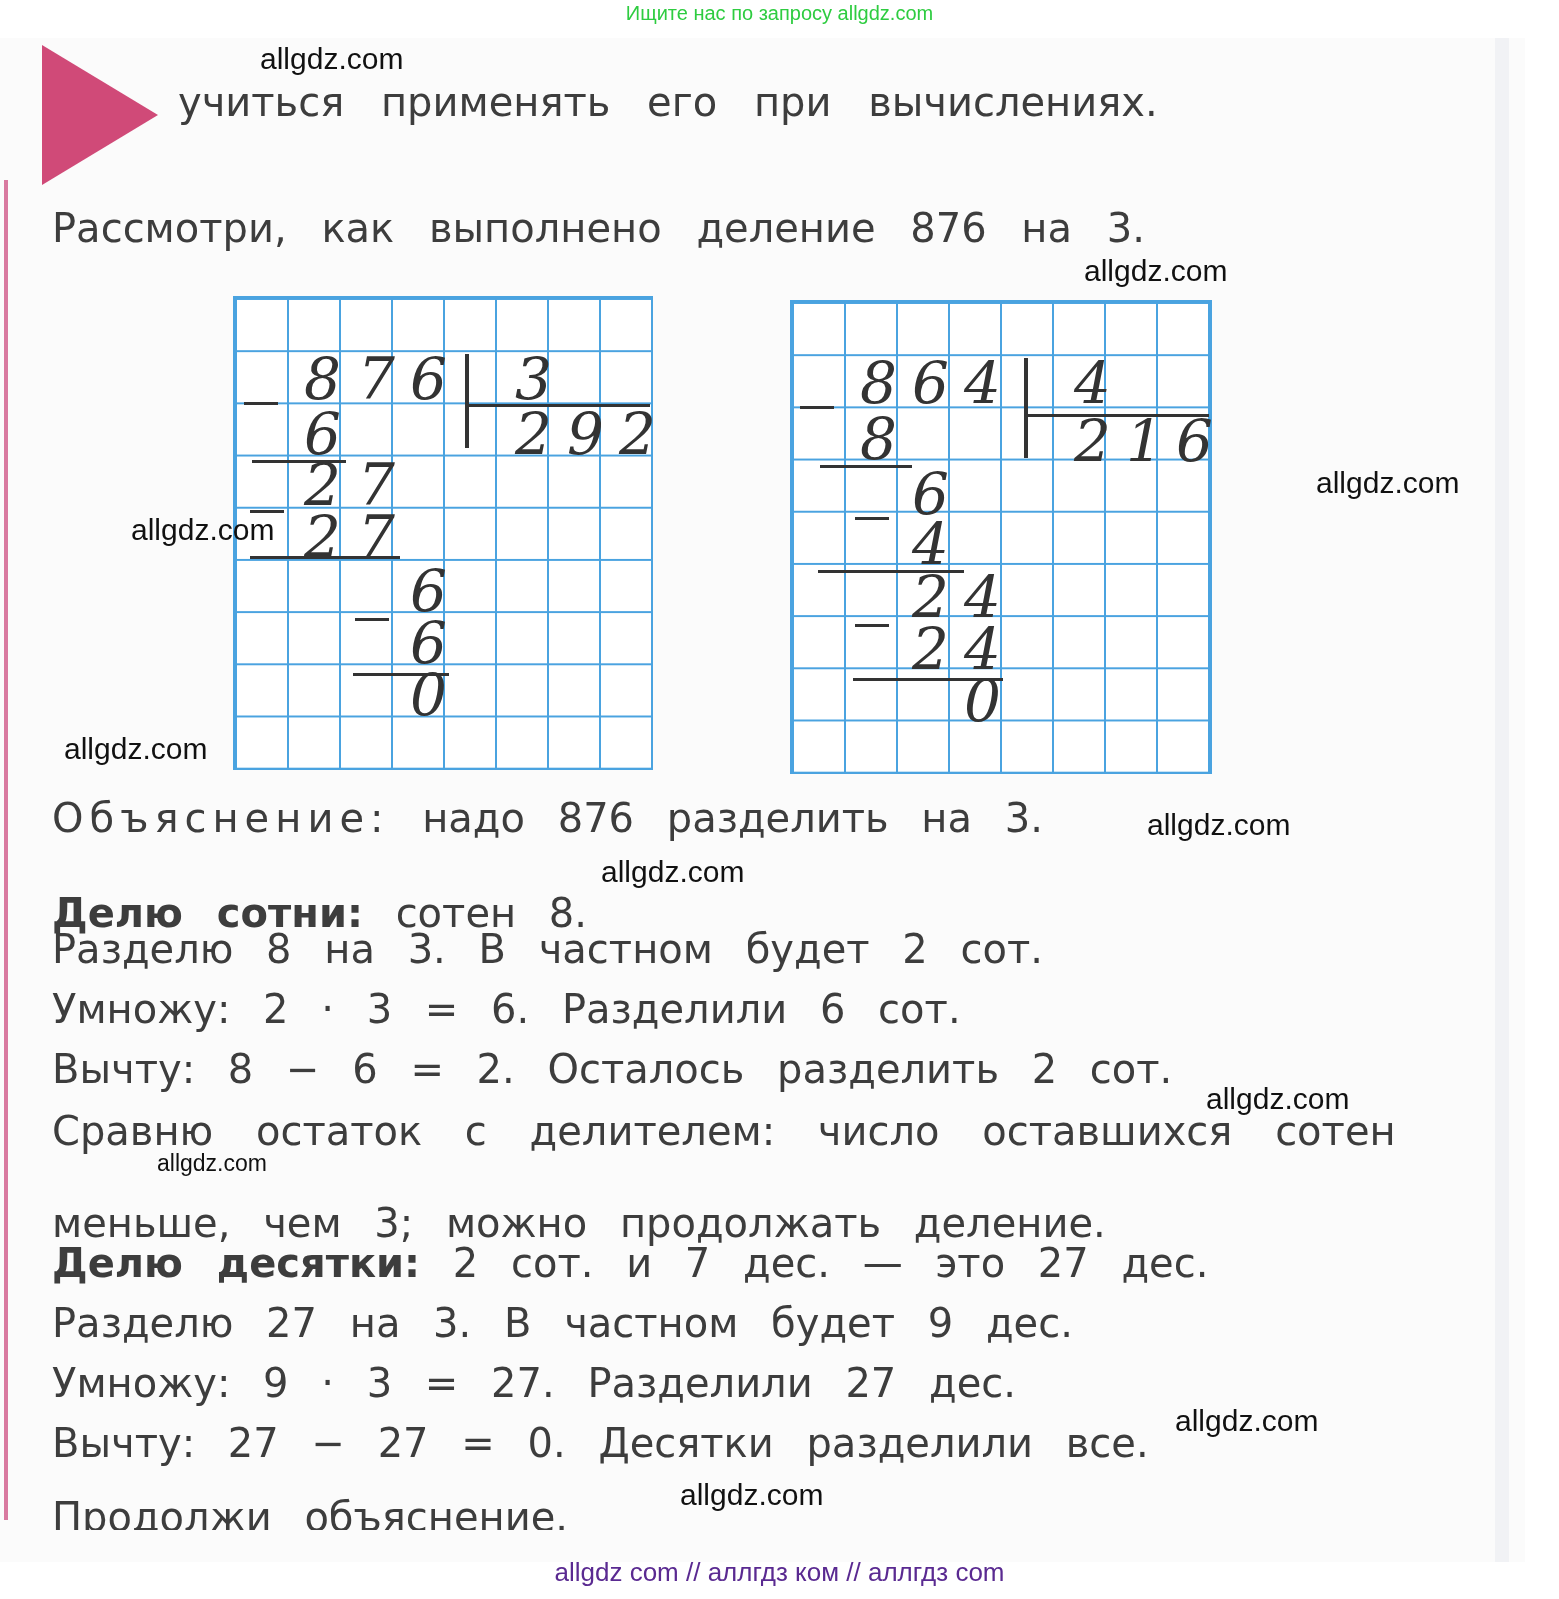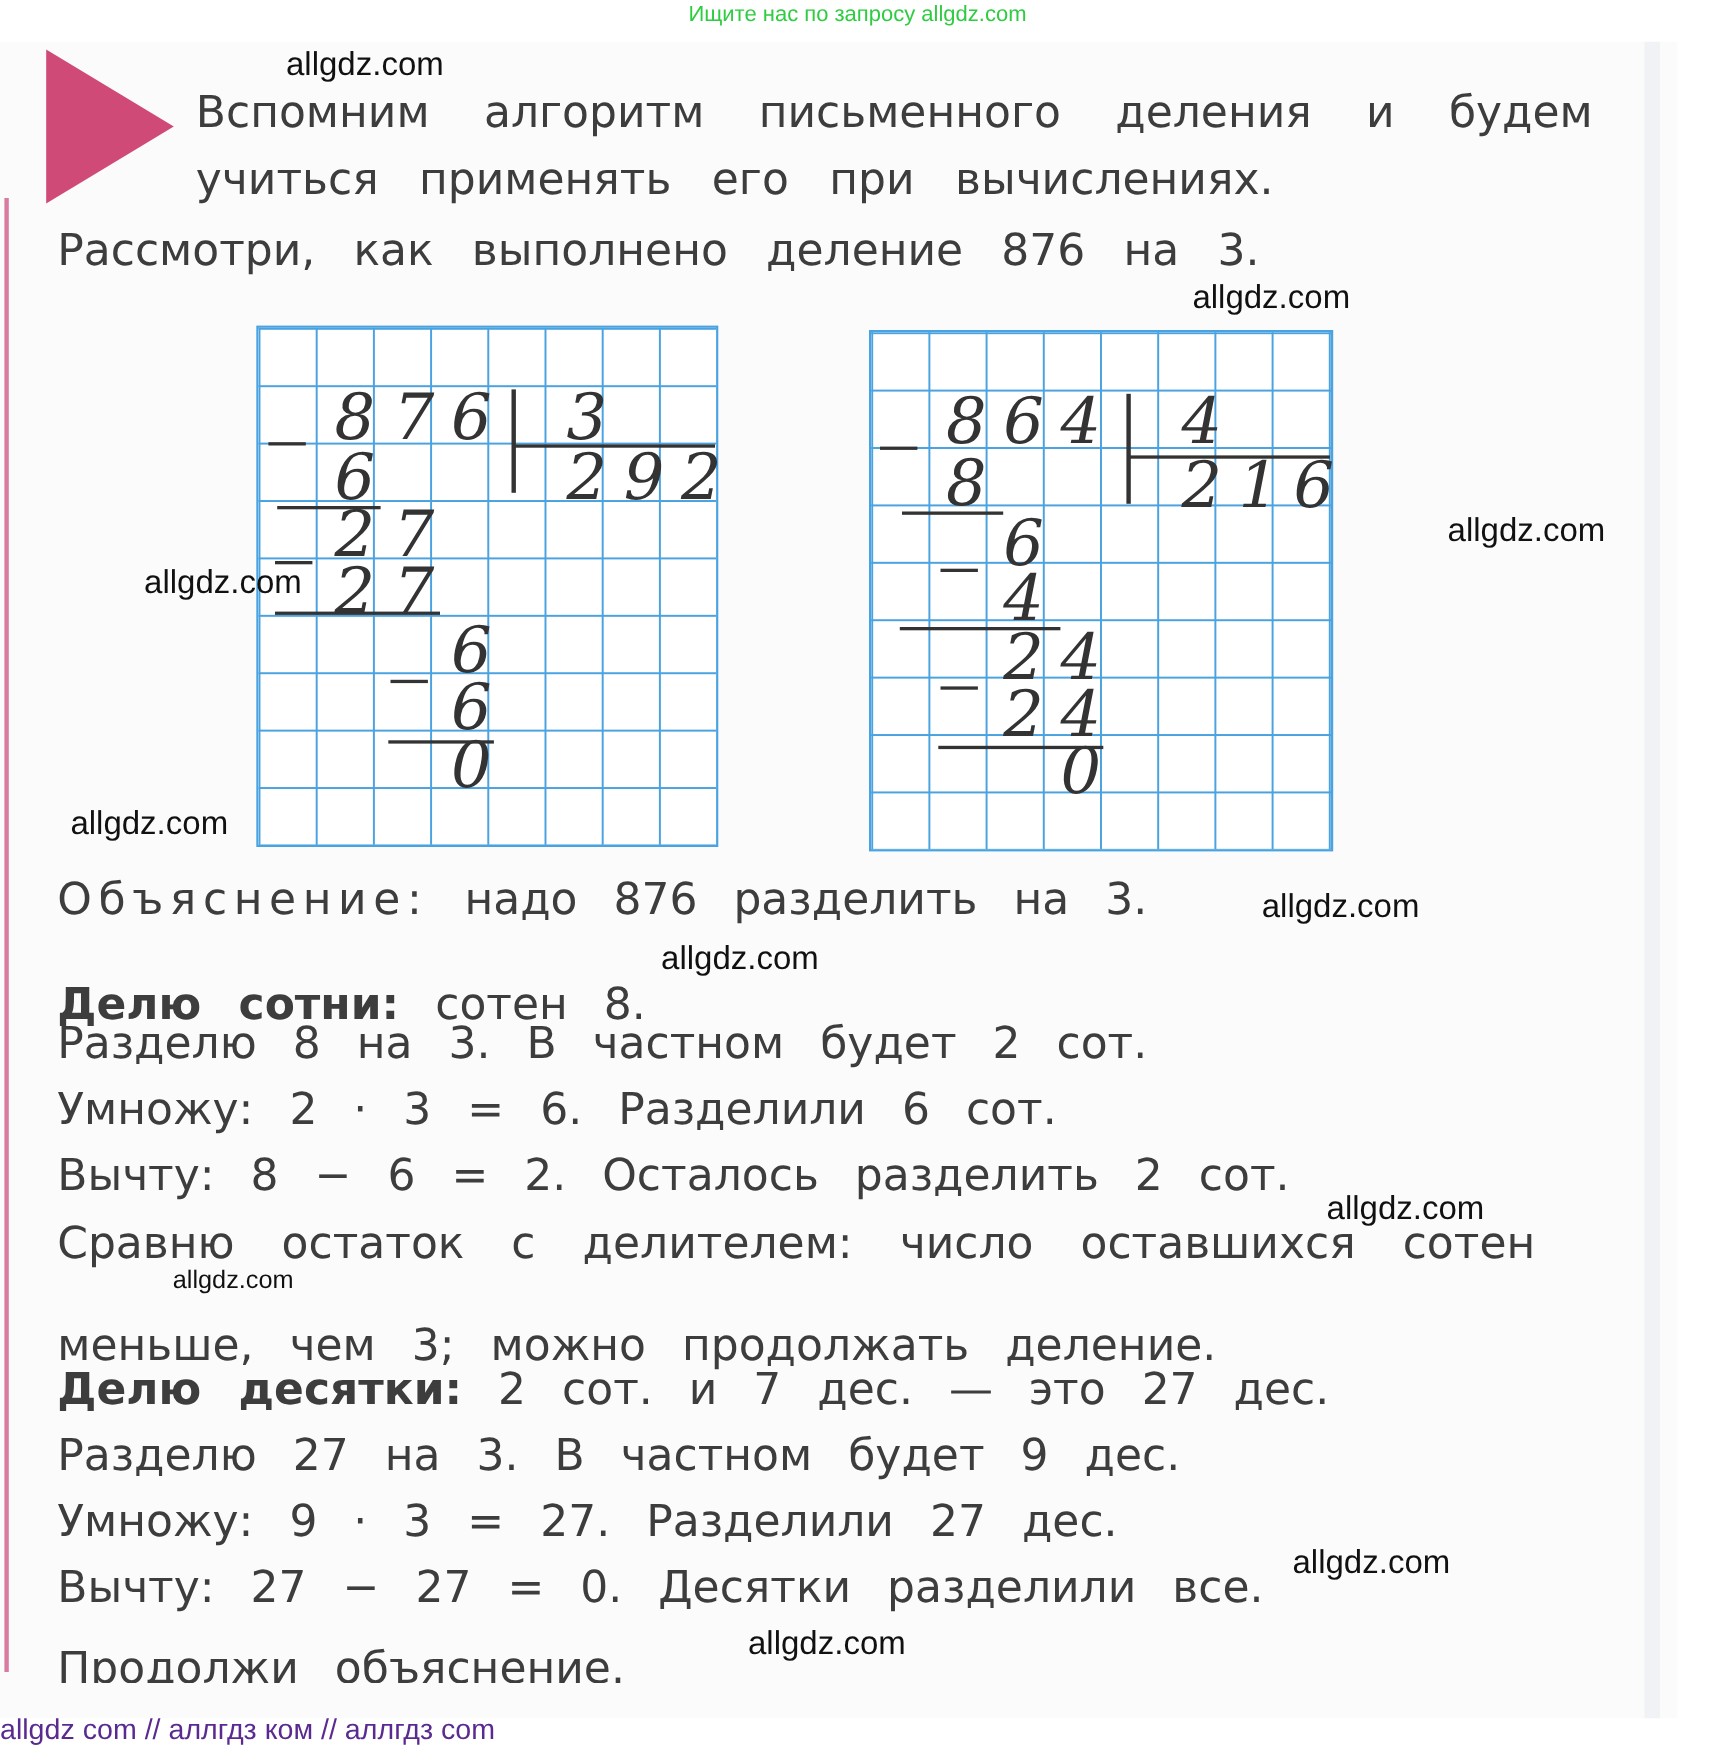--- a/index.html
+++ b/index.html
@@ -1,21 +1,21 @@
 <!DOCTYPE html>
 <html><head>
 <meta charset="utf-8">
 <style>
   html,body{margin:0;padding:0;}
   body{width:1559px;height:1599px;background:#fff;position:relative;overflow:hidden;font-family:"DejaVu Sans",sans-serif;}
   .page{position:absolute;left:0;top:38px;width:1525px;height:1524px;background:#fbfbfb;overflow:hidden;}
   .left-bar{position:absolute;left:4px;top:180px;width:4px;height:1340px;background:#d97aa0;}
   .right-edge{position:absolute;left:1495px;top:38px;width:14px;height:1524px;background:#f1f2f5;}
   .top-banner{position:absolute;top:2px;left:0;width:100%;text-align:center;color:#2ecc40;font-family:"Liberation Sans",sans-serif;font-size:20px;}
-  .bottom-banner{position:absolute;top:1557px;left:0;width:100%;text-align:left;color:#5a2a91;font-family:"Liberation Sans",sans-serif;font-size:26px;}
+  .bottom-banner{position:absolute;top:1557px;left:0;width:100%;text-align:center;color:#5a2a91;font-family:"Liberation Sans",sans-serif;font-size:26px;}
   .triangle{position:absolute;left:42px;top:45px;width:0;height:0;border-top:70px solid transparent;border-bottom:70px solid transparent;border-left:116px solid #d04a78;}
   .intro{position:absolute;left:178px;top:72px;width:1270px;font-size:40px;color:#3d3d3d;line-height:61px;word-spacing:24px;text-align:justify;text-align-last:justify;}
   .intro .l2{text-align-last:left;}
   .subtitle{position:absolute;left:52px;top:205px;font-size:40px;color:#3d3d3d;word-spacing:22px;}
   .grid{position:absolute;background-color:#fff;border:2px solid #4aa3e0;
         background-image:linear-gradient(to right,#4aa3e0 2px,transparent 2px),linear-gradient(to bottom,#4aa3e0 2px,transparent 2px);
         background-size:52px 52.2px;}
   .g1{left:233px;top:296px;width:416px;height:470px;}
   .g2{left:790px;top:300px;width:418px;height:470px;}
   .hw{position:absolute;font-family:"DejaVu Serif",serif;font-style:italic;font-size:58px;color:#333;line-height:1;}
@@ -33,21 +33,20 @@
 
 <div class="top-banner">Ищите нас по запросу allgdz.com</div>
 
 <div class="page"></div>
 <div class="right-edge"></div>
 <div class="left-bar"></div>
 
 <div class="triangle"></div>
 
 <div class="intro">
-  <div>Вспомним алгоритм письменного деления и будем</div>
   <div class="l2">учиться применять его при вычислениях.</div>
 </div>
 
 <div class="subtitle">Рассмотри, как выполнено деление 876 на 3.</div>
 
 <div class="grid g1"></div>
 <div>
   <div class="minus" style="left:244px;top:402px;"></div>
   <span class="hw" style="left:304px;top:350px;">8</span>
   <span class="hw" style="left:358px;top:350px;">7</span>

